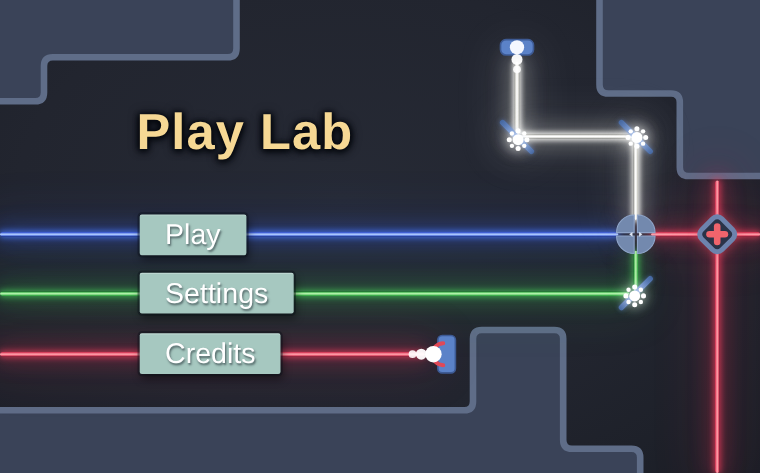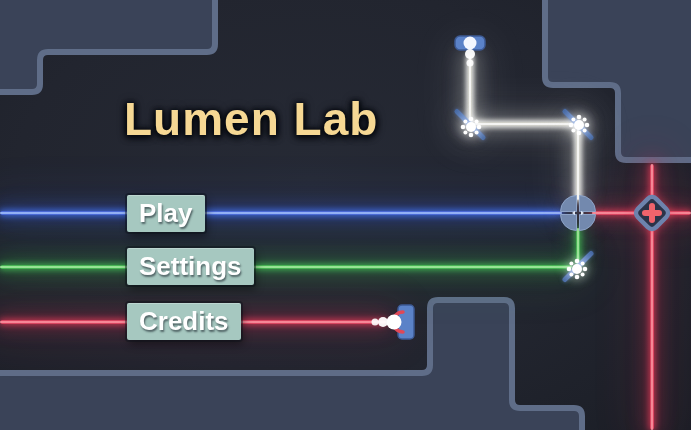--- a/index.html
+++ b/index.html
@@ -35,22 +35,22 @@
     background:linear-gradient(90deg,#44669f,#7ea1e2 50%,#44669f);
     box-shadow:0 0 4px 0 rgba(90,130,210,.5);}
   .sparkle{position:absolute;width:26px;height:26px;filter:drop-shadow(0 0 6px rgba(255,255,255,.9));}
   
   #title{
     left:124px;top:92px;font-size:46px;font-weight:bold;color:#f6d894;letter-spacing:1px;
     text-shadow:0 3px 6px rgba(5,8,14,.95),0 0 10px rgba(5,8,14,.8),2px 0 4px rgba(5,8,14,.7),-2px 0 4px rgba(5,8,14,.7);
   }
   
   .menu-btn{
-    position:absolute;left:127px;height:37px;line-height:37px;padding:0 12px;
-    background:#a6c8c0;border-radius:2px;color:#ffffff;font-size:26px;font-weight:bold;
+    position:absolute;left:127px;height:37px;line-height:37px;padding:0 23px;
+    background:#a6c8c0;border-radius:2px;color:#ffffff;font-size:26px;font-weight:normal;
     text-shadow:1px 2px 2px rgba(10,16,26,.55);
     box-shadow:0 0 0 2px rgba(12,17,27,.45), 2px 4px 8px rgba(0,0,0,.45), inset 0 1px 0 rgba(255,255,255,.25);
     cursor:pointer;white-space:nowrap;
   }
   .device{position:absolute;}
 </style>
 </head>
 <body>
 
 <div id="stage">
@@ -142,19 +142,19 @@
   </svg>
 
   <svg class="device" style="left:370px;top:302px;" width="48" height="40" viewBox="0 0 48 40">
     <rect x="28" y="3" width="16" height="34" rx="4" fill="#5b82c8" stroke="#3d5a94" stroke-width="1.5"></rect>
     <path d="M 33 10 A 10 10 0 1 0 33 30" fill="none" stroke="#e04857" stroke-width="3.5" stroke-linecap="round"></path>
     <circle cx="24" cy="20" r="7.5" fill="#ffffff"></circle>
     <circle cx="13" cy="20" r="5" fill="#ffffff" opacity="0.95"></circle>
     <circle cx="5" cy="20" r="3.5" fill="#ffffff" opacity="0.9"></circle>
   </svg>
 
-  <div id="title" class="abs">Lumen Lab</div>
+  <div id="title" class="abs">Play Lab</div>
 
   <div class="menu-btn" style="top:195px;">Play</div>
   <div class="menu-btn" style="top:303px;">Credits</div>
   <div class="menu-btn" style="top:248px;">Settings</div>
 
 </div>
 
 </body></html>

